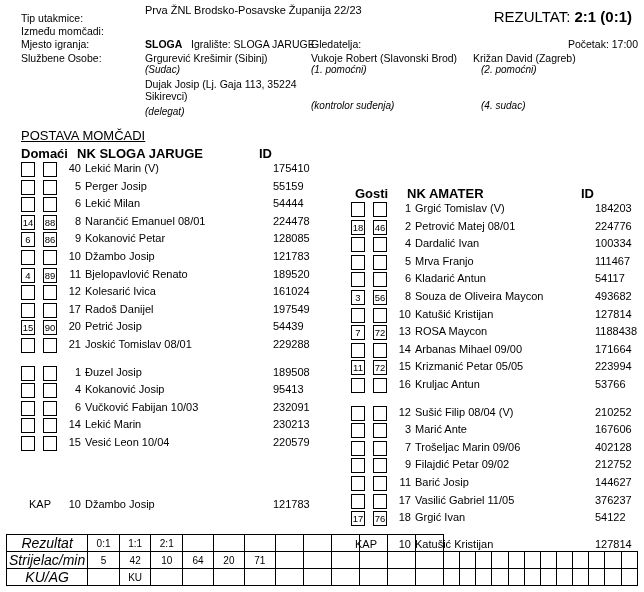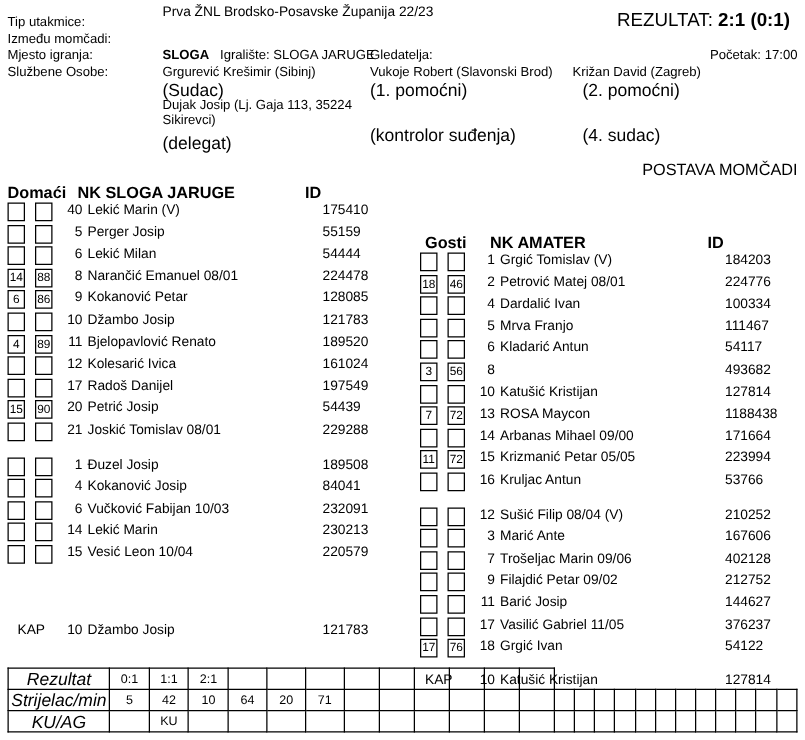--- a/index.html
+++ b/index.html
@@ -6,48 +6,48 @@
   html, body { margin:0; padding:0; }
   body {
     width: 644px; height: 592px;
     background: #ffffff;
     font-family: "Liberation Sans", sans-serif;
     font-size: 11px;
     color: #000000;
     position: relative;
     overflow: hidden;
   }
-  .page { position: relative; width: 644px; height: 428px; padding: 4px 6px 0 6px; }
+  .page { position: relative; width: 644px; height: 428px; padding: 4px 6px 0 21px; }
 
   
   .hdr-top { position: relative; height: 34px; }
   .league {
     position: absolute; left: 124px; top: 0px;
     font-size: 11px;
   }
   .matchtitle {
     position: absolute; left: 124px; top: 13px;
     font-weight: bold; font-size: 13px;
   }
   .rezultat {
     position: absolute; right: 6px; top: 4px;
     font-size: 15px; font-weight: bold;
   }
   .rezultat .lbl { font-weight: normal; }
 
   .info { position: relative; height: 88px; font-size: 10.5px; }
   .info .lab { position: absolute; left: 0; }
   .info .val { position: absolute; }
-  .small { font-size: 14px; }
+  .small { font-size: 10px; font-style: italic; }
   .b { font-weight: bold; }
 
   
   .postava {
-    text-align: right; font-size: 13px;
-    margin-top: 2px; margin-bottom: 3px;
+    text-align: left; font-size: 13px;
+    margin-top: 2px; margin-bottom: 3px; text-decoration: underline;
   }
 
   .columns { position: relative; }
   .col { position: absolute; top: 0; }
   .col.left { left: 0px; width: 320px; }
   .col.right { left: 326px; width: 312px; margin-top: 40px; }
 
   .colhead { font-weight: bold; font-size: 13px; height: 16px; position: relative; }
   .colhead .h-team { position: absolute; left: 56px; }
   .colhead .h-lbl  { position: absolute; left: 0px; }
@@ -229,21 +229,21 @@
           <span class="box bx2"></span>
           <span class="num">1</span>
           <span class="nm">Đuzel Josip</span>
           <span class="idv">189508</span>
         </div>
       <div class="row">
           <span class="box bx1"></span>
           <span class="box bx2"></span>
           <span class="num">4</span>
           <span class="nm">Kokanović Josip</span>
-          <span class="idv">84041</span>
+          <span class="idv">95413</span>
         </div>
       <div class="row">
           <span class="box bx1"></span>
           <span class="box bx2"></span>
           <span class="num">6</span>
           <span class="nm">Vučković Fabijan 10/03</span>
           <span class="idv">232091</span>
         </div>
       <div class="row">
           <span class="box bx1"></span>
@@ -313,20 +313,21 @@
           <span class="box bx2"></span>
           <span class="num">6</span>
           <span class="nm">Kladarić Antun</span>
           <span class="idv">54117</span>
           <span class="extra"></span>
         </div>
       <div class="row">
           <span class="box bx1">3</span>
           <span class="box bx2">56</span>
           <span class="num">8</span>
+          <span class="nm">Souza de Oliveira Maycon</span>
           <span class="idv">493682</span>
           <span class="extra"></span>
         </div>
       <div class="row">
           <span class="box bx1"></span>
           <span class="box bx2"></span>
           <span class="num">10</span>
           <span class="nm">Katušić Kristijan</span>
           <span class="idv">127814</span>
           <span class="extra"></span>

